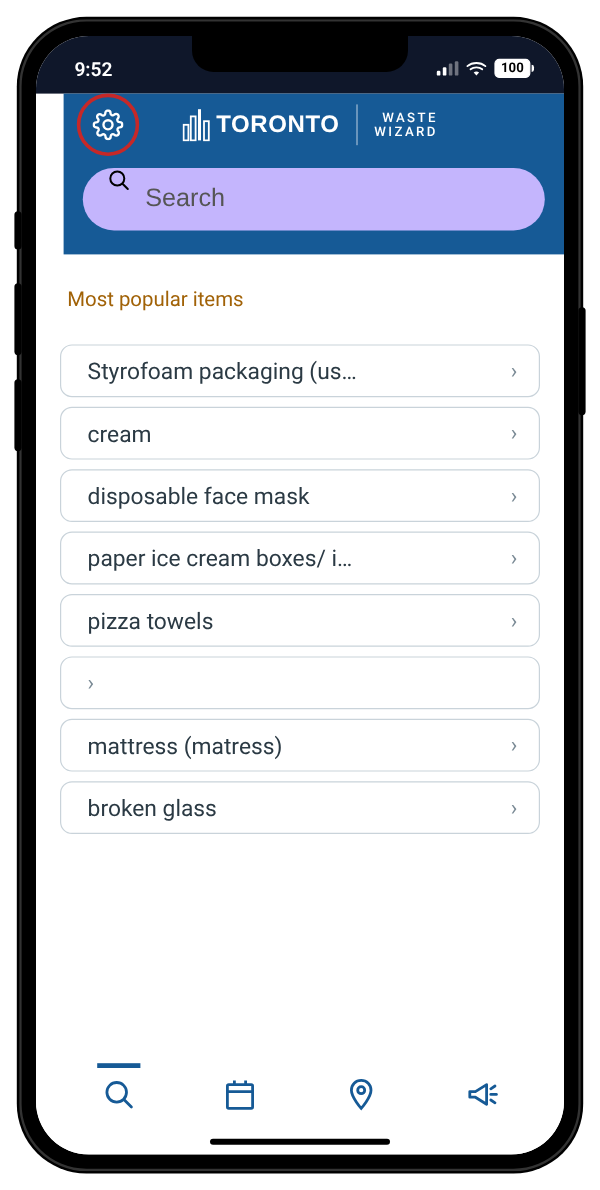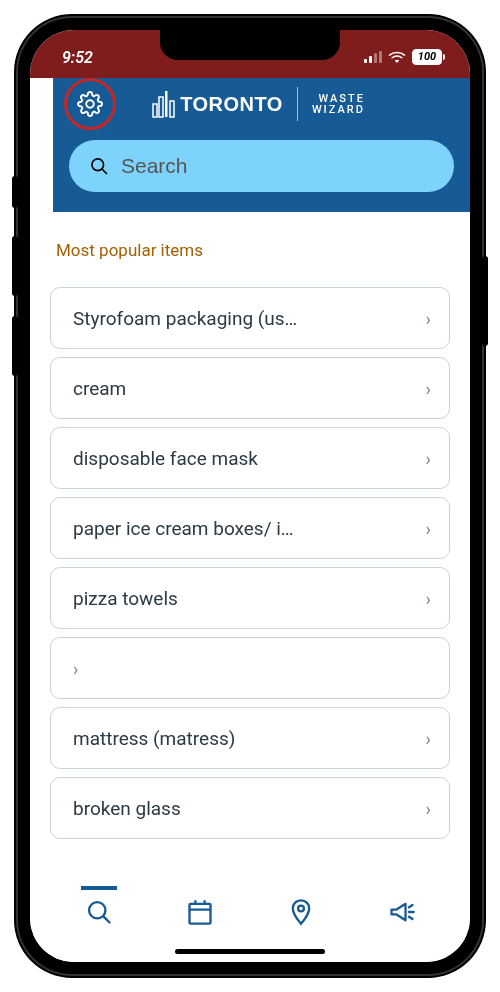--- a/index.html
+++ b/index.html
@@ -53,30 +53,29 @@
       height: 30px;
       background: #000;
       border-bottom-left-radius: 18px;
       border-bottom-right-radius: 18px;
       z-index: 100;
     }
 
     
     .status-bar {
       height: 48px;
-      background: #7f1d1d;
+      background: #0f172a;
       display: flex;
       justify-content: space-between;
       align-items: center;
       padding: 0 28px 0 32px;
       color: #fff;
       font-weight: 600;
       font-size: 16px;
       flex-shrink: 0;
-      font-style: italic;
     }
     .status-left { padding-top: 6px; }
     .status-right { display: flex; align-items: center; gap: 6px; padding-top: 6px; }
     .signal-bars { display: flex; align-items: flex-end; gap: 2px; height: 12px; }
     .signal-bars span { width: 3px; background: rgba(255,255,255,0.4); border-radius: 1px; }
     .signal-bars span.on { background: #fff; }
     .signal-bars span:nth-child(1){height:4px}
     .signal-bars span:nth-child(2){height:7px}
     .signal-bars span:nth-child(3){height:10px}
     .signal-bars span:nth-child(4){height:12px}
@@ -148,25 +147,24 @@
       font-size: 20px;
       letter-spacing: 0.5px;
       text-transform: uppercase;
     }
     .divider { width:1px; height:34px; background:rgba(255,255,255,0.6); }
     .waste-wizard { display:flex; align-items:center; gap:6px; }
     .ww-text { display:flex; flex-direction:column; line-height:1; font-size:11px; letter-spacing:2px; font-weight:500; text-align:right;}
     .ww-bins { display:flex; align-items:flex-end; gap:3px; }
 
     .search-bar {
-      background: #7dd3fc;
+      background: #c4b5fd;
       border-radius: 28px;
       height: 52px;
       display: flex;
-      align-items: center;
       padding: 0 20px;
       gap: 12px;
     }
     .search-bar input {
       border: none;
       outline: none;
       flex: 1;
       font-size: 21px;
       background: transparent;
       color: #333;
@@ -185,21 +183,21 @@
       font-size: 17px;
       font-weight: 400;
       color: #a16207;
       margin-bottom: 27px;
       padding-left: 6px;
     }
     .item-list { display: flex; flex-direction: column; gap: 8px; }
     .list-item {
       border: 1px solid #c9d3da;
       border-radius: 10px;
-      height: 62px;
+      height: 44px;
       display: flex;
       align-items: center;
       justify-content: space-between;
       padding: 0 18px 0 22px;
       cursor: pointer;
       background: #fff;
     }
     .list-item-label {
       font-size: 19px;
       color: #2b3a44;

